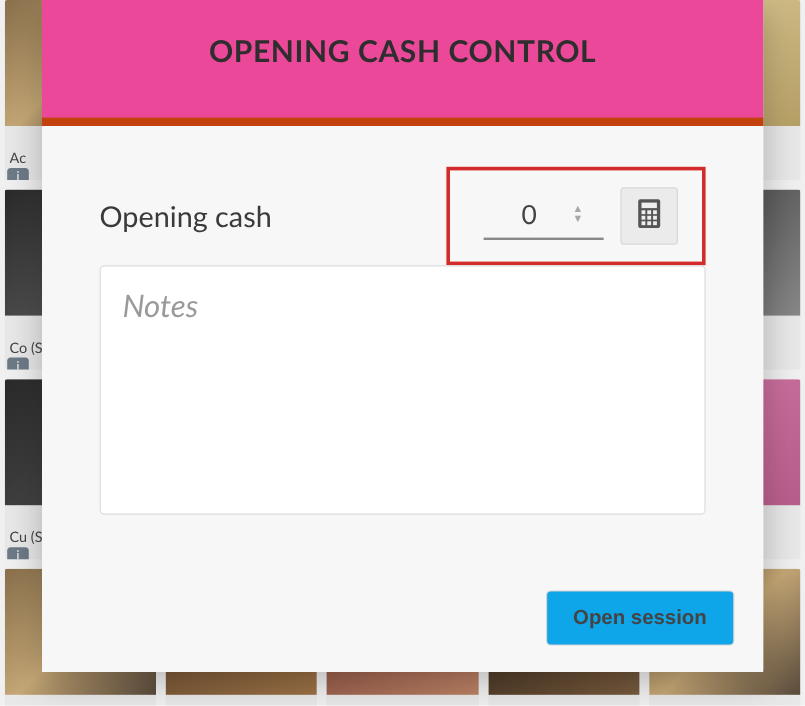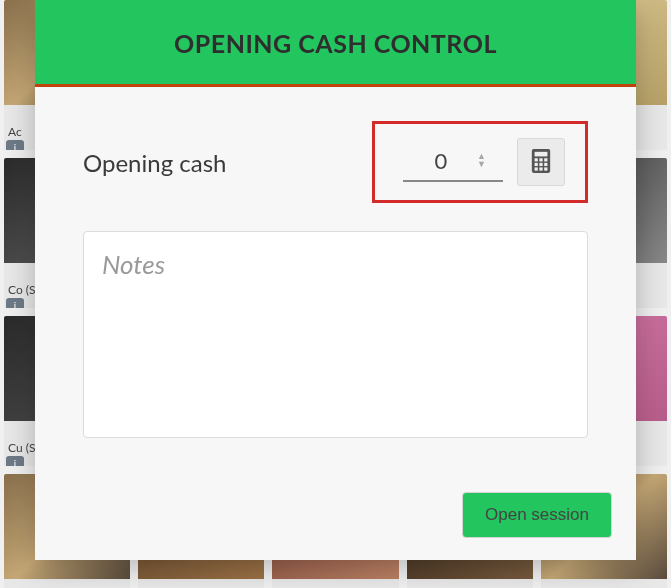--- a/index.html
+++ b/index.html
@@ -53,36 +53,36 @@
     position: absolute;
     left: 35px; top: 0;
     width: 601px; height: 560px;
     background: #fff;
     box-shadow: 0 6px 30px rgba(0,0,0,0.25);
     display: flex; flex-direction: column;
     border-radius: 2px;
     z-index: 10;
   }
   .modal-header {
-    background: #22c55e;
-    border-bottom: 3px solid #c2410c;
-    padding: 28px 20px 26px;
+    background: #ec4899;
+    border-bottom: 7px solid #c2410c;
+    padding: 28px 20px 40px;
     text-align: center;
   }
   .modal-header h1 {
     font-size: 25px;
     font-weight: 700;
     letter-spacing: 0.5px;
     color: #2e2e2e;
   }
   .modal-body {
     flex: 1;
     background: #f7f7f7;
     padding: 34px 48px 20px;
-    display: flex; flex-direction: column; gap: 28px;
+    display: flex; flex-direction: column; 
   }
 
   .row-cash {
     display: flex; align-items: center; justify-content: space-between;
   }
   .row-cash .label {
     font-size: 24px; color: #3a3a3a; font-weight: 400;
   }
 
   .highlight-box {
@@ -135,25 +135,25 @@
     background: transparent;
   }
   .notes-box textarea::placeholder { color: #9a9a9a; font-style: italic; }
 
   .modal-footer {
     background: #f7f7f7;
     padding: 16px 24px 22px;
     display: flex; justify-content: flex-end;
   }
   .open-btn {
-    background: #22c55e;
+    background: #0ea5e9;
     border: 1px solid #d4d4d4;
     border-radius: 4px;
     padding: 12px 22px;
-    font-size: 17px; font-weight: 400; color: #444;
+    font-size: 17px; font-weight: 700; color: #444;
     cursor: pointer;
   }
 </style>
 </head>
 <body>
 
 <div class="bg-grid">
   <div class="tile">
       <div class="thumb"></div>
       <div class="lbl">Ac</div>

